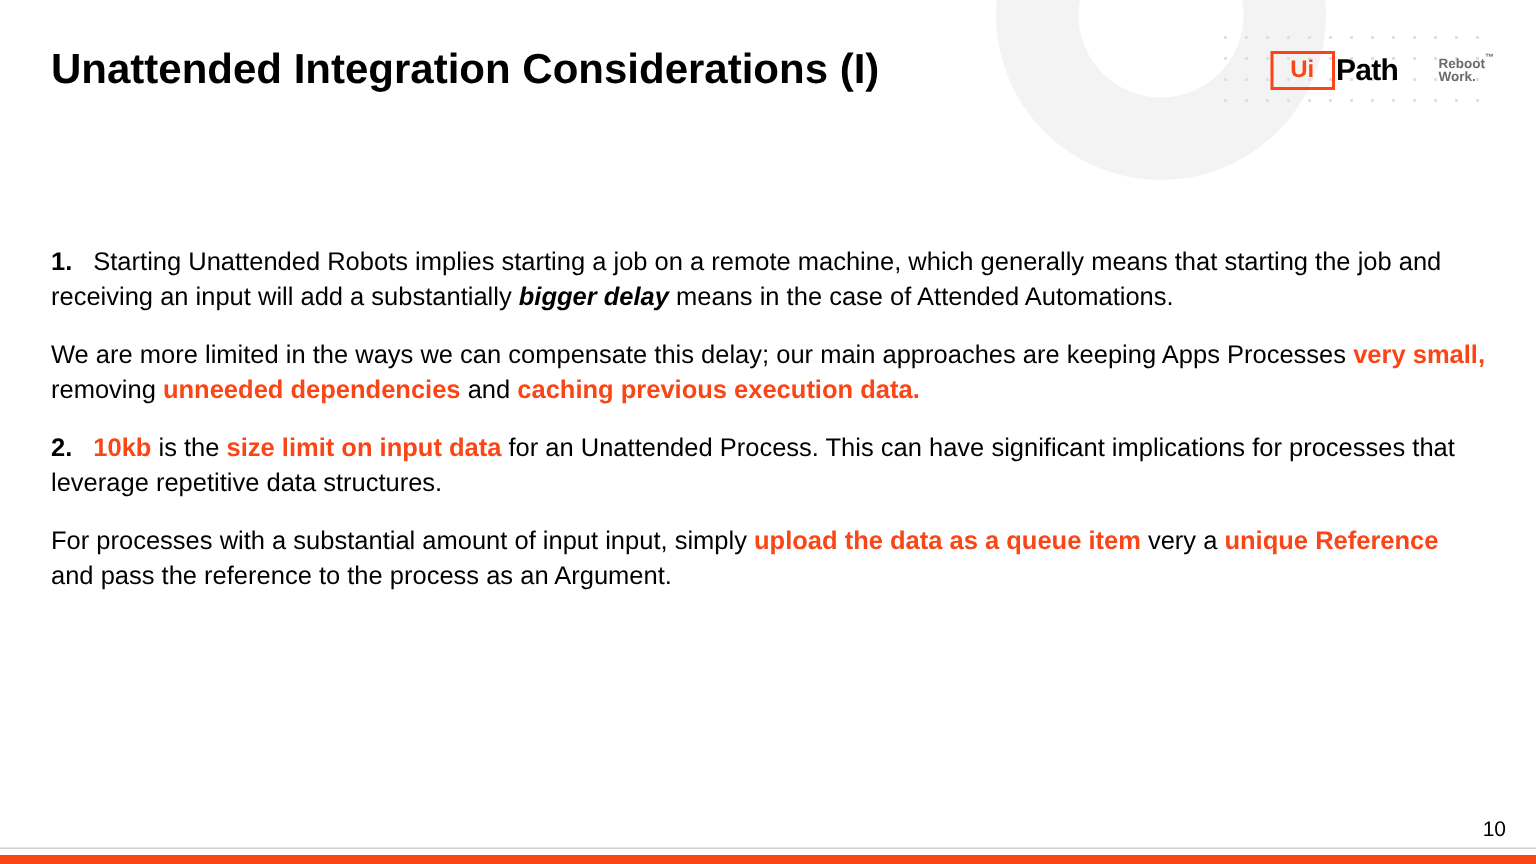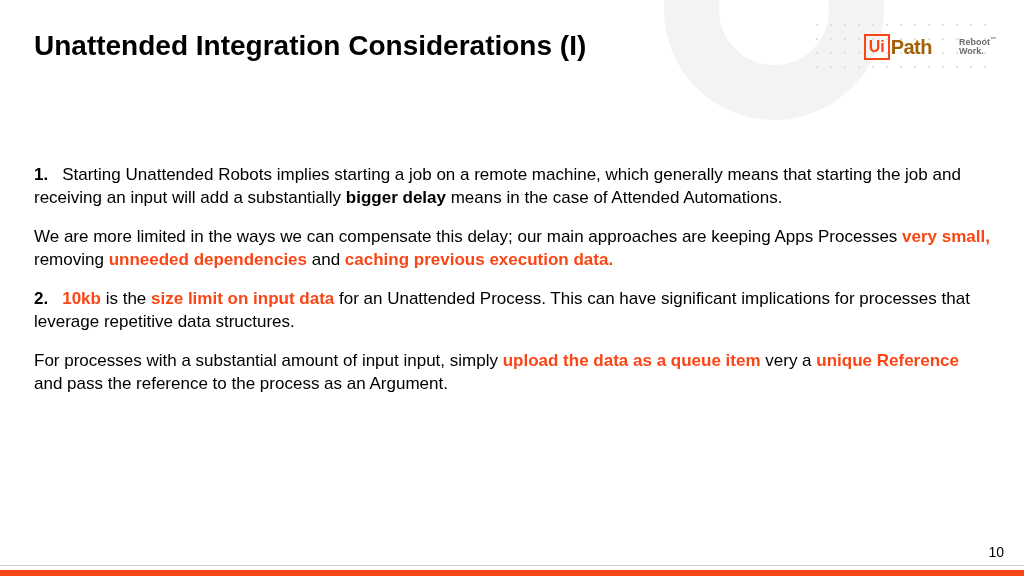--- a/index.html
+++ b/index.html
@@ -32,27 +32,27 @@
     z-index: 2;
   }
   .logo-ui {
     display: inline-flex; align-items: center;
     font-weight: 700; font-size: 20px;
     color: #fa4616;
   }
   .logo-box {
     display: inline-flex;
     align-items: center; justify-content: center;
-    width: 26px; height: 26px;
+    width: 43px; height: 26px;
     border: 2.5px solid #fa4616;
     margin-right: 1px;
     font-family: Arial, sans-serif;
   }
   .logo-box span { color:#fa4616; font-weight:700; font-size:16px; line-height:1; }
-  .logo-path { color:#a16207; font-weight:700; font-size:20px; letter-spacing:-0.5px; }
+  .logo-path { color:#000000; font-weight:700; font-size:20px; letter-spacing:-0.5px; }
   .logo-tag {
     font-size: 9px; font-weight:700; color:#6b6b6b;
     line-height: 1; margin-left:21px; position:relative;
   }
   .logo-tag sup { font-size:6px; position:absolute; top:-2px; right:-6px;}
 
   
   .title {
     position: absolute;
     top: 30px; left: 34px;
@@ -71,21 +71,21 @@
   
   .body {
     position: absolute;
     top: 164px; left: 34px; right: 34px;
     font-size: 17px;
     line-height: 1.35;
     z-index: 2;
   }
   .body p { margin-bottom: 16px; }
   .num { font-weight: 700; margin-right: 14px; }
-  .b { font-weight: 700; }
+  .b { font-weight: 700; font-style: italic; }
   .acc { color: #fa4616; font-weight: 700; }
 
   
   .page-num {
     position: absolute;
     bottom: 16px; right: 20px;
     font-size: 14px; font-weight:400; color:#000;
     z-index: 2;
   }
   .footer-bar {

